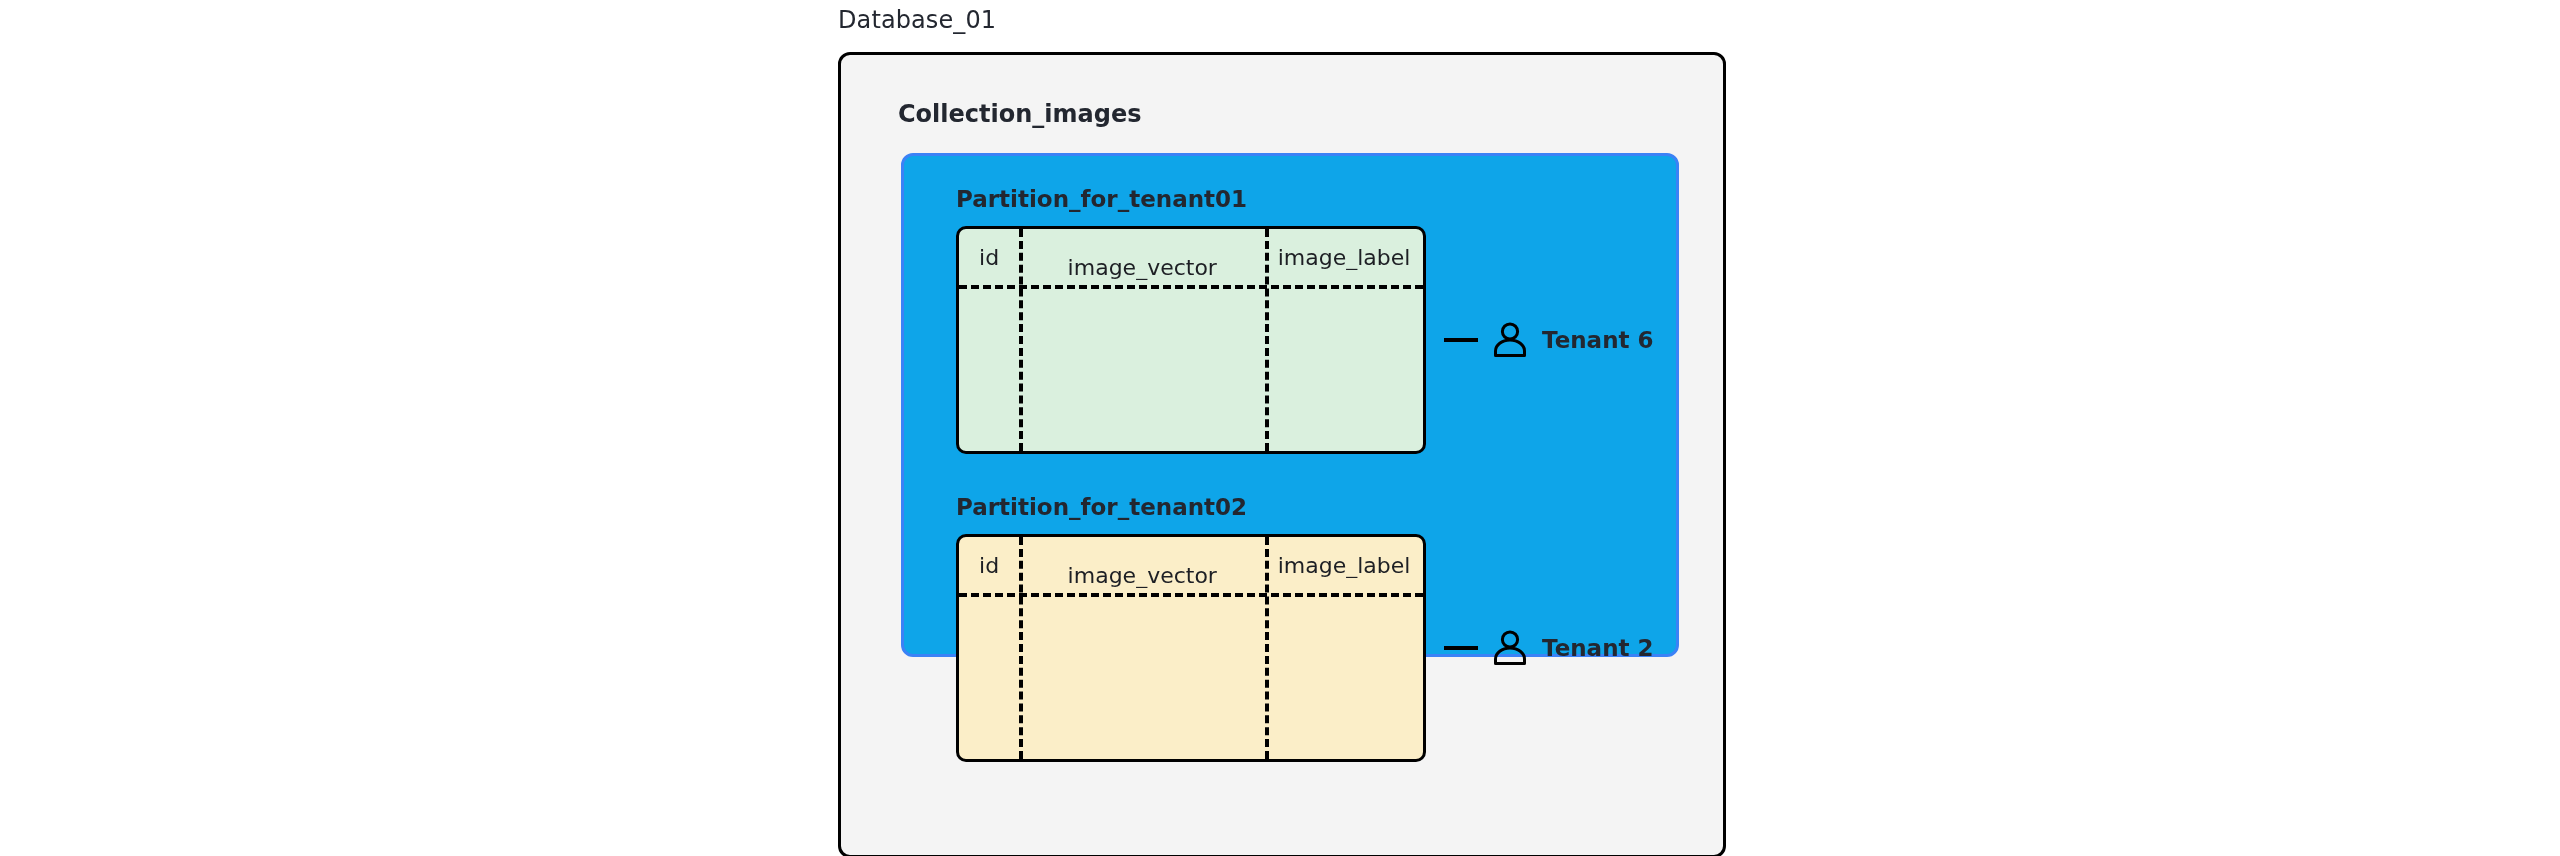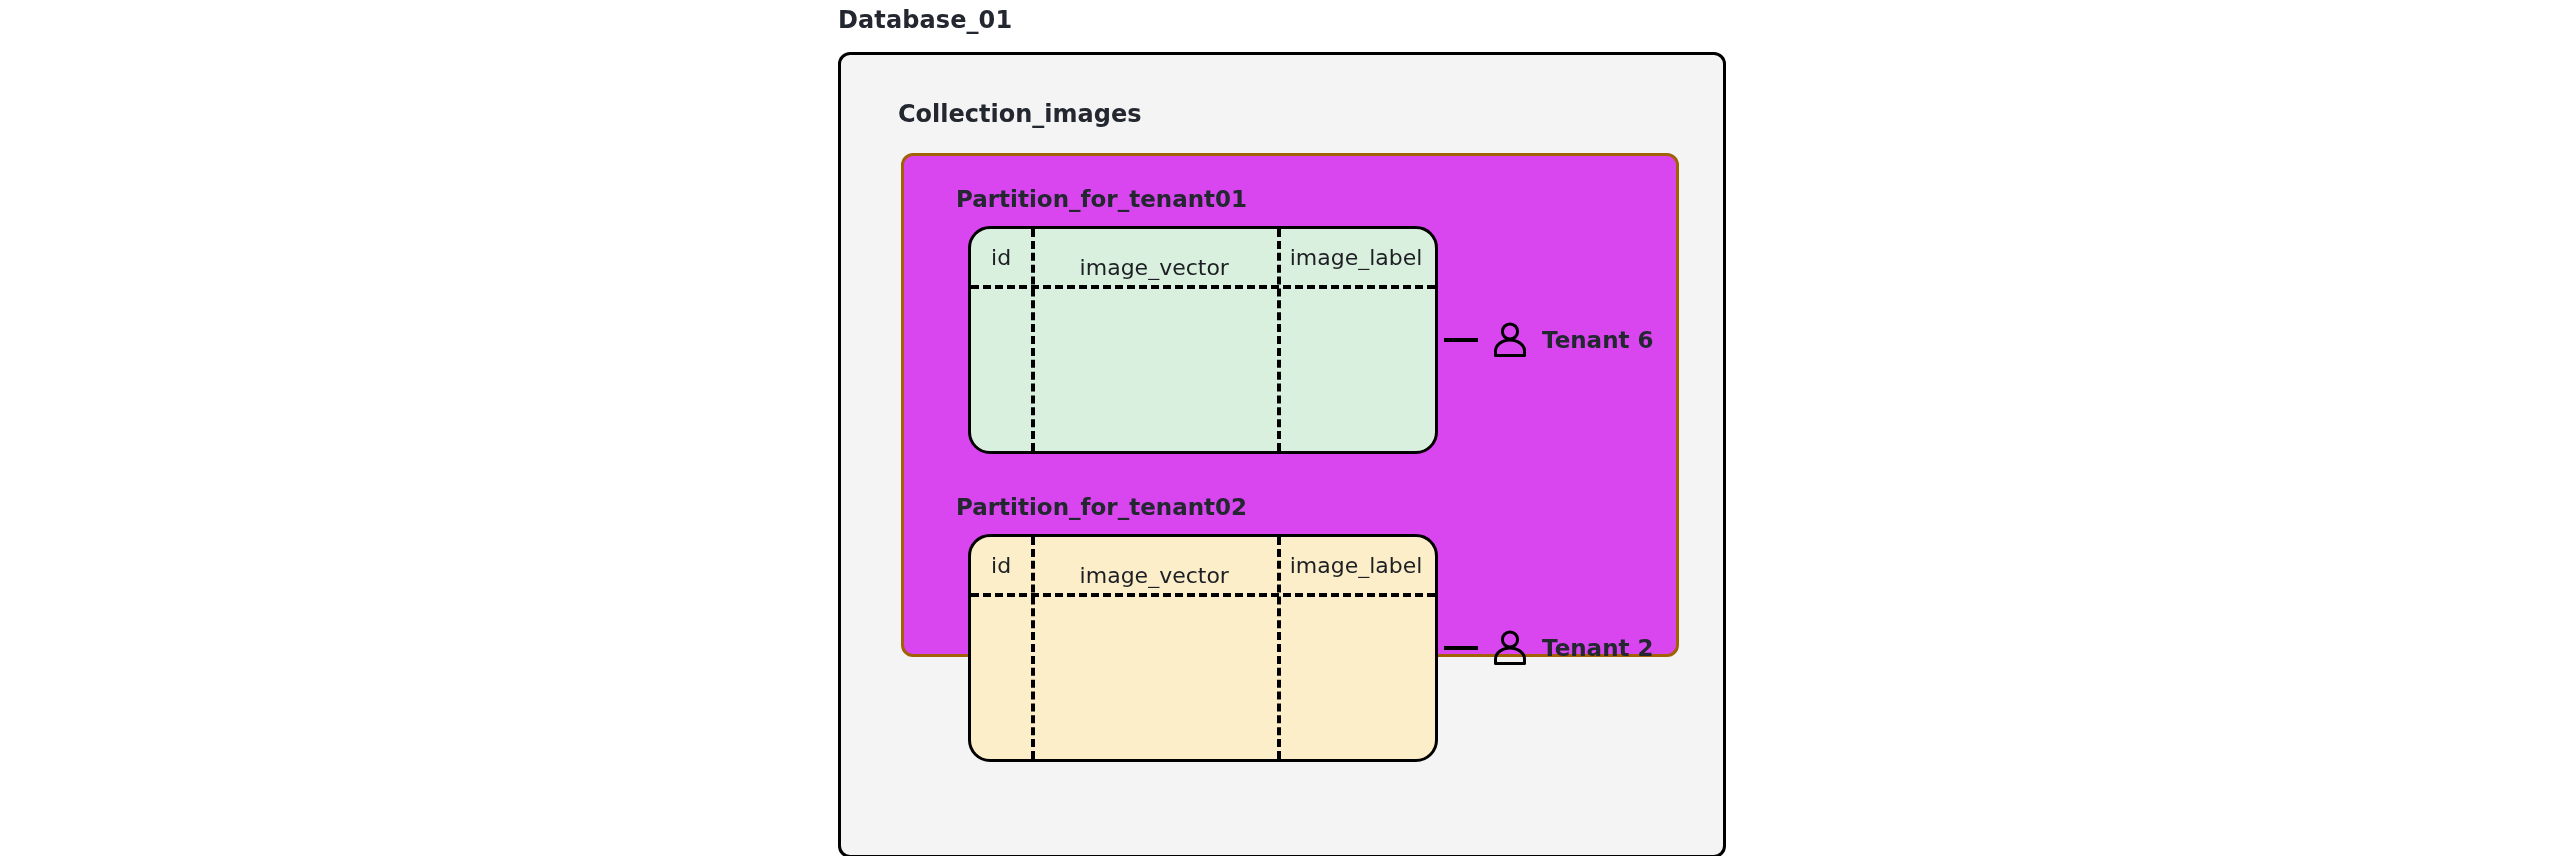--- a/index.html
+++ b/index.html
@@ -23,21 +23,21 @@
     width: 2560px;
     height: 856px;
   }
 
   
   .db-label {
     position: absolute;
     left: 838px;
     top: 6px;
     font-size: 24px;
-    font-weight: bold;
+    font-weight: normal;
     color: #232730;
     letter-spacing: 0.1px;
     white-space: nowrap;
   }
 
   
   .db-box {
     position: absolute;
     left: 838px;
     top: 52px;
@@ -62,22 +62,22 @@
   }
 
   
   .collection-box {
     position: absolute;
     left: 60px;
     top: 98px;
     width: 778px;
     height: 504px;
     box-sizing: border-box;
-    background: #d946ef;
-    border: 3px solid #a16207;
+    background: #0ea5e9;
+    border: 3px solid #3b82f6;
     border-radius: 12px;
   }
 
   
   .partition {
     position: absolute;
     left: 0;
     width: 100%;
   }
   .partition.p1 { top: 30px; }
@@ -89,27 +89,27 @@
     top: 0px;
     font-size: 23px;
     font-weight: bold;
     color: #232730;
     white-space: nowrap;
   }
 
   
   .table-box {
     position: absolute;
-    left: 64px;
+    left: 52px;
     top: 40px;
     width: 470px;
     height: 228px;
     box-sizing: border-box;
     border: 3px solid #000000;
-    border-radius: 22px;
+    border-radius: 10px;
     overflow: hidden;
   }
   .table-box.green  { background: #daf0de; }
   .table-box.yellow { background: #fbeec8; }
 
   .table-header-row {
     position: absolute;
     left: 0;
     top: 0;
     width: 100%;

